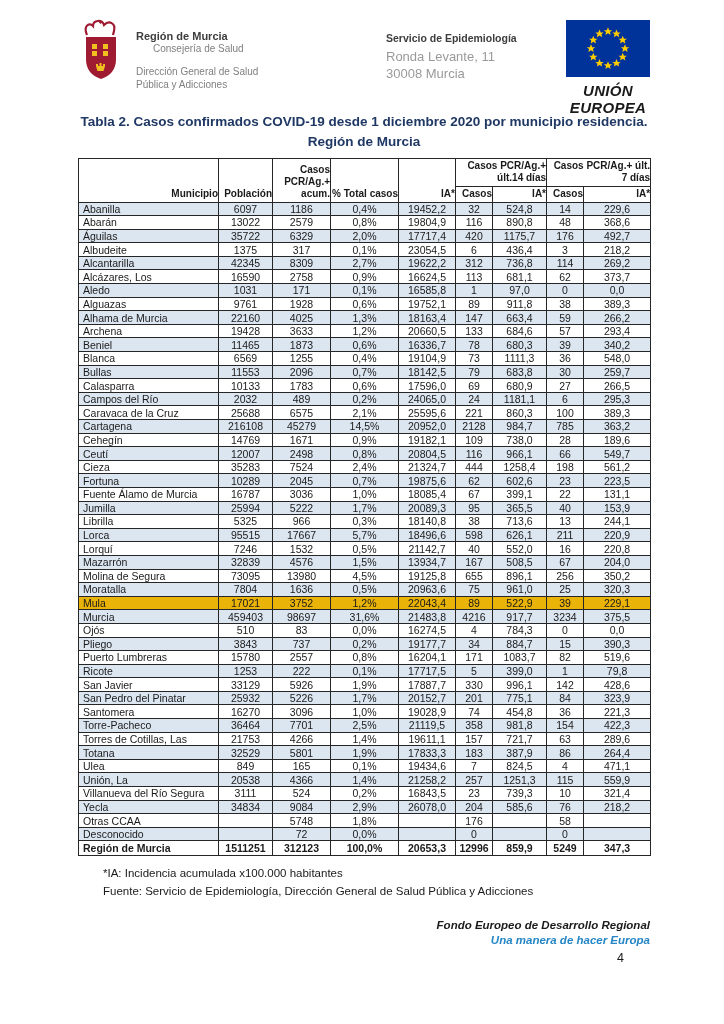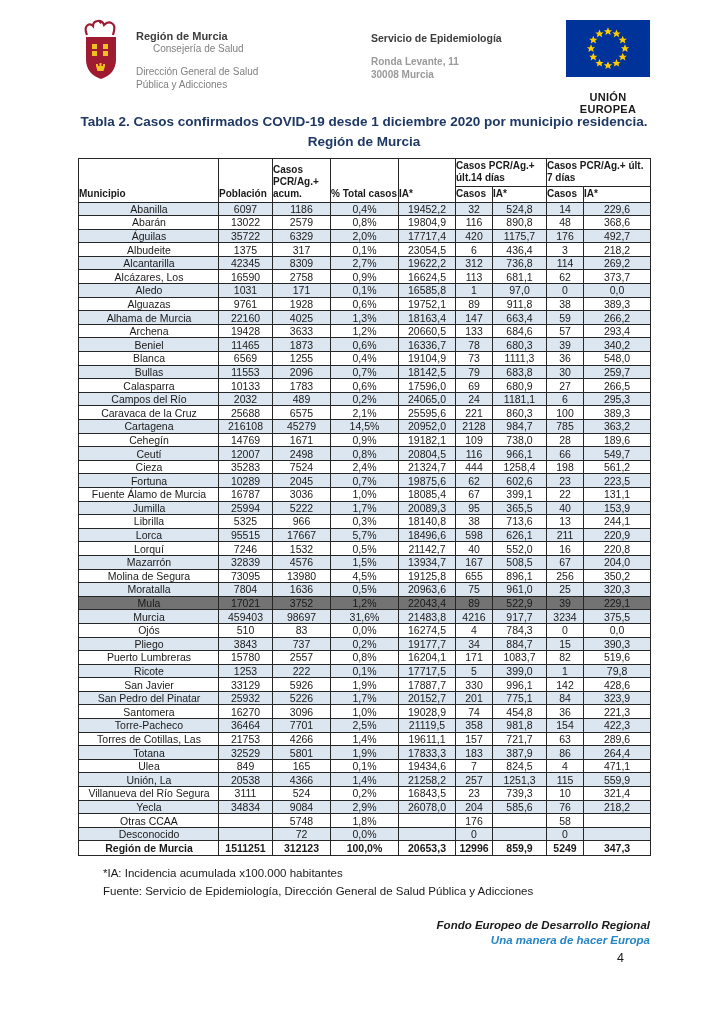--- a/index.html
+++ b/index.html
@@ -10,51 +10,51 @@
     overflow:hidden;
   }
   
   .hdr { position:absolute; top:18px; left:78px; width:572px; }
   .org-block { position:absolute; left:0; top:0; display:flex; }
   .crest { width:46px; height:66px; }
   .org-text { margin-left:12px; padding-top:12px; }
   .org-name { font-size:11px; font-weight:bold; color:#3d3d3d; }
   .org-dept { font-size:10px; color:#808080; margin-top:1px;margin-left:17px; }
   .org-dir  { font-size:10px; color:#808080; margin-top:12px; line-height:1.25; }
-  .svc-block { position:absolute; left:293px; top:14px; }
+  .svc-block { position:absolute; left:308px; top:14px; }
   .svc-name { font-size:10.5px; font-weight:bold; color:#3d3d3d; }
-  .svc-addr { font-size:10px; color:#9a9a9a; margin-top:11px; line-height:1.3;font-weight:bold; }
+  .svc-addr { font-size:13px; color:#9a9a9a; margin-top:5px; line-height:1.3; }
   .eu-block { position:absolute; right:0; top:2px; width:84px; text-align:center; }
   .eu-flag { display:block; }
-  .eu-label { font-size:11px; font-weight:bold; color:#1a1a1a; margin-top:14px; letter-spacing:0.3px; }
+  .eu-label { font-size:15px; font-weight:bold; color:#1a1a1a; margin-top:5px; letter-spacing:0.3px;font-style:italic; }
   
   .content { position:absolute; left:78px; top:112px; width:572px; }
   .title { text-align:center; font-weight:bold; font-size:13.5px; color:#1F3864; line-height:1.45; white-space:nowrap; }
   
   table.data {
     width:572px; border-collapse:collapse; margin-top:7px;
     font-size:10.5px; table-layout:fixed;
   }
   table.data th, table.data td { border:1px solid #262626; }
   table.data { border:1.5px solid #262626; }
   thead th {
-    font-weight:bold; text-align:left; vertical-align:bottom;
+    font-weight:bold; text-align:right; vertical-align:bottom;
     font-size:10px; padding:1px 0 2px 0; line-height:1.18; background:#fff;
     white-space:normal; overflow:hidden;
   }
   thead tr.sub th { height:15px; vertical-align:middle; }
   th.nowrap { white-space:nowrap; }
   tbody td, tfoot td {
     height:13.6px; line-height:12px; padding:0 3px; overflow:hidden; white-space:nowrap;
     vertical-align:middle; background:#fff;
   }
-  td.left { text-align:center; padding-left:4px; }
+  td.left { text-align:left; padding-left:4px; }
   td.num  { text-align:center; }
   tr.stripe td { background:#DCE6F1; }
-  tr.highlight td { background:#737373; }
+  tr.highlight td { background:#eab308; }
   tfoot td { font-weight:bold; border-top:1.5px solid #262626; height:15px; }
   
   col.c-mun{width:140px} col.c-pob{width:54px} col.c-acu{width:58px}
   col.c-pct{width:68px} col.c-ia{width:57px} col.c-c14{width:37px}
   col.c-ia14{width:54px} col.c-c7{width:37px} col.c-ia7{width:67px}
   
   .footnotes { margin:9px 0 0 25px; font-size:11.5px; line-height:1.5; color:#1a1a1a; }
   .footer { margin-top:18px; text-align:right; font-size:11.5px; font-weight:bold; font-style:italic; line-height:1.3; }
   .footer-l1 { color:#1a1a1a; }
   .footer-l2 { color:#2585C5; }

